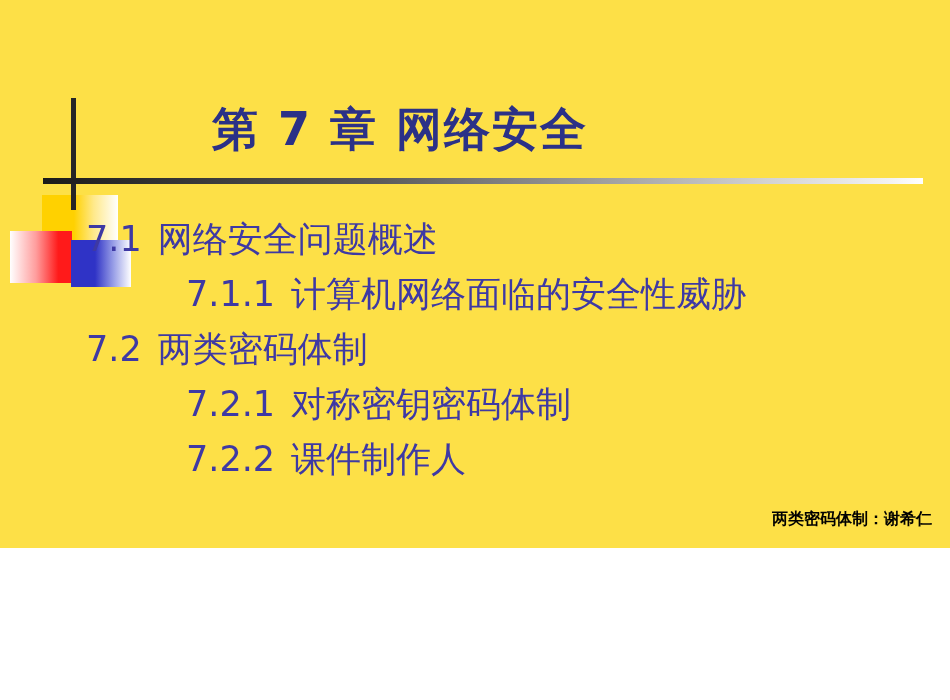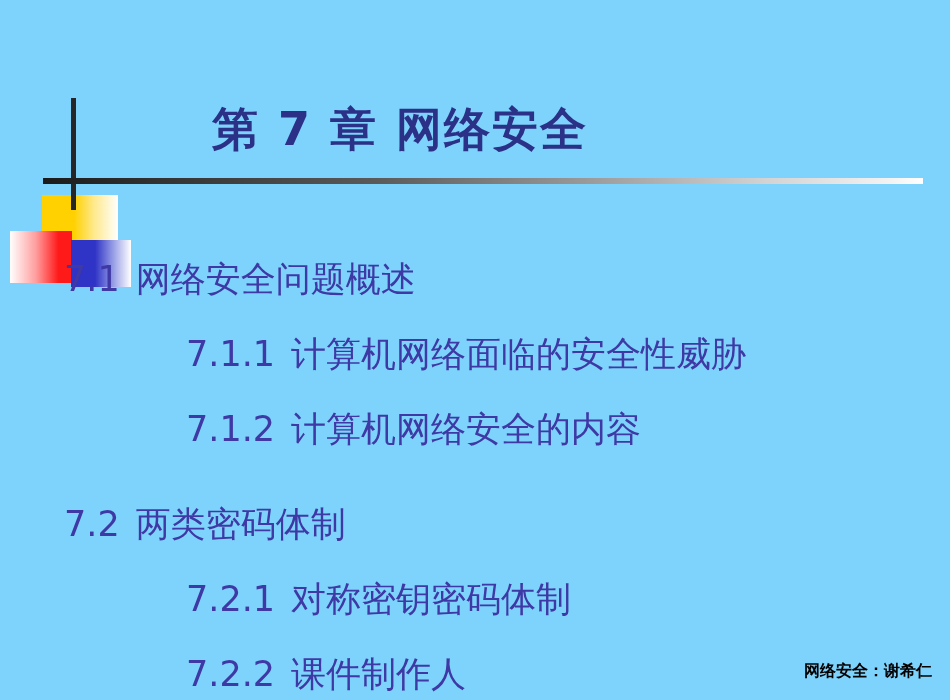--- a/index.html
+++ b/index.html
@@ -10,22 +10,22 @@
     width: 950px;
     height: 700px;
     background: #ffffff;
     font-family: "DejaVu Sans", "Liberation Sans", sans-serif;
     overflow: hidden;
   }
 
   .slide {
     position: relative;
     width: 950px;
-    height: 700px;
-    background: #7dd3fc;
+    height: 548px;
+    background: #fde047;
     box-sizing: border-box;
   }
 
   
   .logo {
     position: absolute;
     left: 0px;
     top: 85px;
     width: 180px;
     height: 125px;
@@ -96,26 +96,24 @@
   }
   .line {
     color: #3E39A4;
     font-size: 35px;
     line-height: 55px;
     font-weight: 500;
     white-space: nowrap;
     font-family: "DejaVu Sans", "Liberation Sans", sans-serif;
   }
   .lvl1 {
-    padding-left: 64px;
-    margin-top: 40px;
+    padding-left: 86px;
   }
   .lvl2 {
     padding-left: 186px;
-    margin-top: 20px;
   }
   .num {
     display: inline-block;
     margin-right: 16px;
   }
 
   
   .footer {
     position: absolute;
     right: 18px;
@@ -145,34 +143,31 @@
   <div class="outline">
 
     <div class="line lvl1">
       <span class="num">7.1</span><span>网络安全问题概述</span>
     </div>
 
     <div class="line lvl2">
       <span class="num">7.1.1</span><span>计算机网络面临的安全性威胁</span>
     </div>
 
-    <div class="line lvl2">
-      <span class="num">7.1.2</span><span>计算机网络安全的内容</span>
-    </div>
 
 
     <div class="line lvl1">
       <span class="num">7.2</span><span>两类密码体制</span>
     </div>
 
     <div class="line lvl2">
       <span class="num">7.2.1</span><span>对称密钥密码体制</span>
     </div>
 
     <div class="line lvl2">
       <span class="num">7.2.2</span><span>课件制作人</span>
     </div>
 
   </div>
 
-  <div class="footer">网络安全：谢希仁</div>
+  <div class="footer">两类密码体制：谢希仁</div>
 
 </div>
 
 </body></html>

